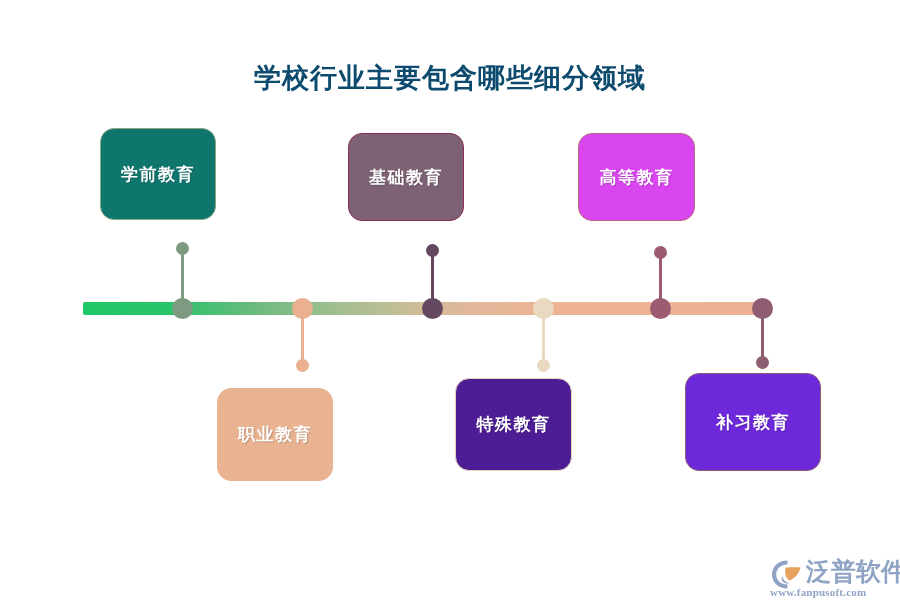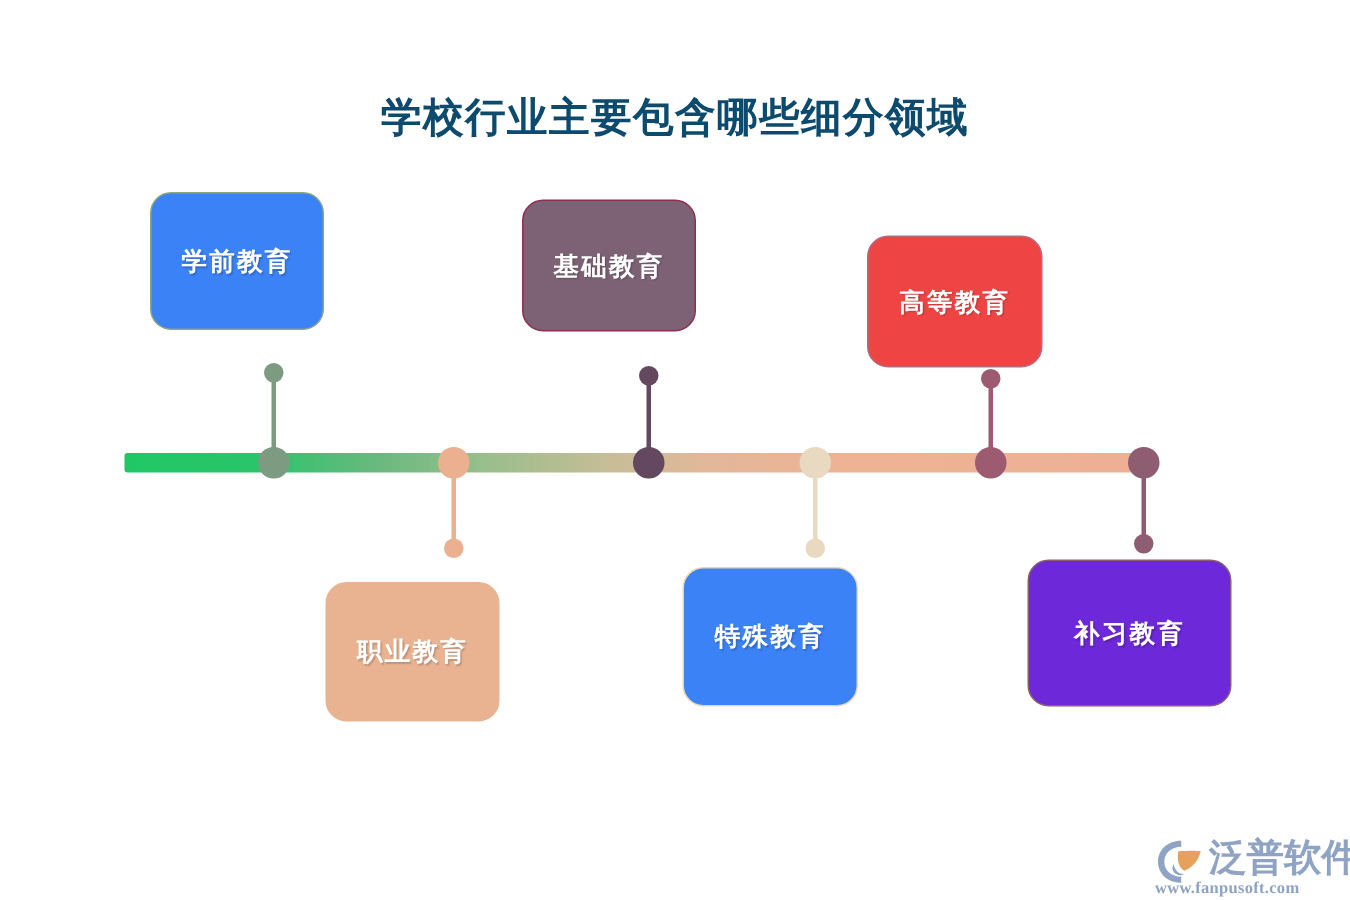--- a/index.html
+++ b/index.html
@@ -156,33 +156,33 @@
       <div class="node-dot bar-dot" style="left: 543px; top: 308px; background: rgb(232, 217, 192);"></div>
       <div class="connector-line" style="left: 658.5px; top: 252px; height: 56px; background: rgb(156, 91, 113);"></div>
       <div class="node-dot tip-dot" style="left: 660px; top: 252px; background: rgb(156, 91, 113);"></div>
       <div class="node-dot bar-dot" style="left: 660px; top: 308px; background: rgb(156, 91, 113);"></div>
       <div class="connector-line" style="left: 760.5px; top: 308px; height: 54px; background: rgb(142, 93, 113);"></div>
       <div class="node-dot tip-dot" style="left: 762px; top: 362px; background: rgb(142, 93, 113);"></div>
       <div class="node-dot bar-dot" style="left: 762px; top: 308px; background: rgb(142, 93, 113);"></div>
     </div>
 
   <div id="boxes-layer">
-      <div class="cat-box" style="left: 100px; top: 128px; width: 116px; height: 92px; background: #3b82f6; border: 1px solid rgb(139, 165, 133);">
+      <div class="cat-box" style="left: 100px; top: 128px; width: 116px; height: 92px; background: #0f766e; border: 1px solid rgb(139, 165, 133);">
         <span>学前教育</span>
       </div>
       <div class="cat-box" style="left: 348px; top: 133px; width: 116px; height: 88px; background: rgb(124, 98, 116); border: 1.5px solid rgb(142, 47, 82);">
         <span>基础教育</span>
       </div>
-      <div class="cat-box" style="left: 578px; top: 133px; width: 117px; height: 88px; background: #ef4444; border: 1px solid rgb(183, 105, 127); margin-top: 24px;">
+      <div class="cat-box" style="left: 578px; top: 133px; width: 117px; height: 88px; background: #d946ef; border: 1px solid rgb(183, 105, 127);">
         <span>高等教育</span>
       </div>
       <div class="cat-box" style="left: 217px; top: 378px; width: 116px; height: 93px; background: rgb(233, 179, 146); border: 1px solid rgb(233, 179, 146); margin-top: 10px;">
         <span>职业教育</span>
       </div>
-      <div class="cat-box" style="left: 455px; top: 378px; width: 117px; height: 93px; background: #3b82f6; border: 1px solid rgb(231, 213, 186);">
+      <div class="cat-box" style="left: 455px; top: 378px; width: 117px; height: 93px; background: #4c1d95; border: 1px solid rgb(231, 213, 186);">
         <span>特殊教育</span>
       </div>
       <div class="cat-box" style="left: 685px; top: 373px; width: 136px; height: 98px; background: #6d28d9; border: 1px solid rgb(142, 93, 113);">
         <span>补习教育</span>
       </div>
     </div>
 
   <div id="watermark">
     <svg id="logo-mark" viewBox="0 0 34 31" xmlns="http://www.w3.org/2000/svg">
       <path d="M17.5 1.5 C8.3 1.5 2 7.6 2 15.5 C2 23.4 8.3 29.5 17.5 29.5 L17.5 25.5 C10.9 25.5 6.2 21.2 6.2 15.5 C6.2 9.8 10.9 5.5 17.5 5.5 Z" fill="#8fa4c4"></path>

